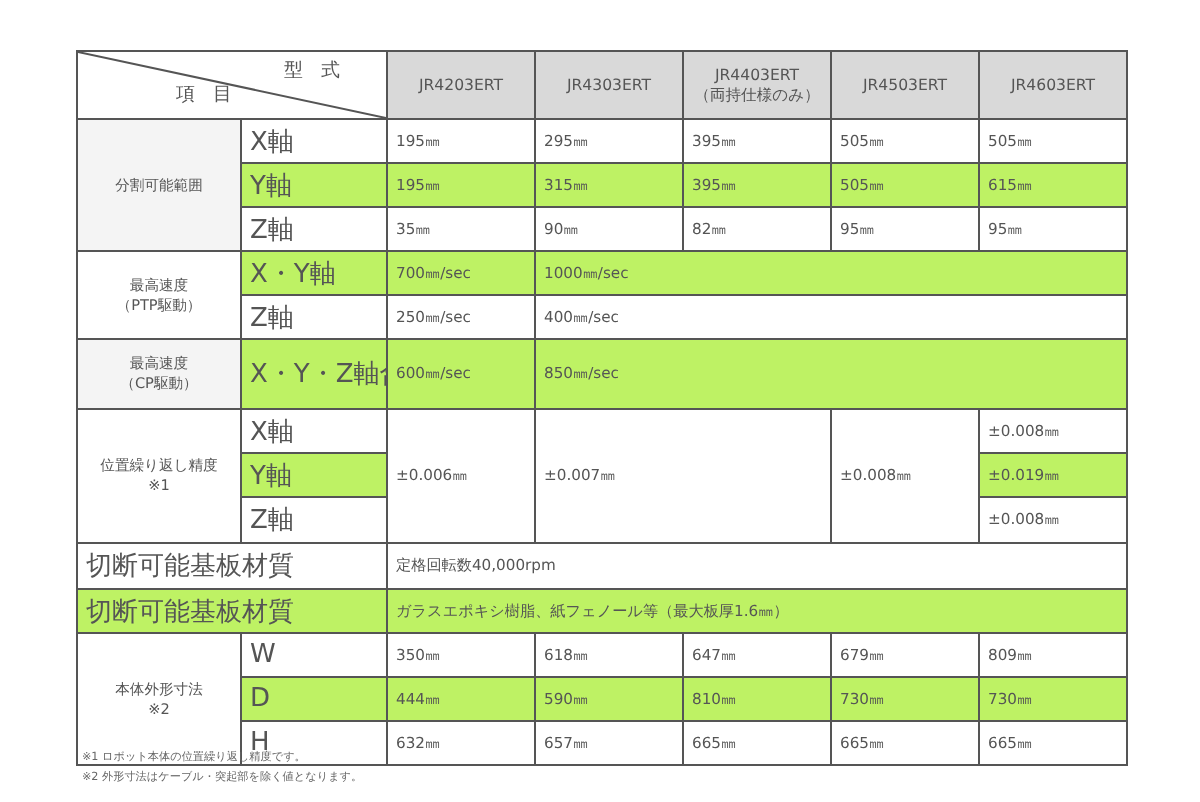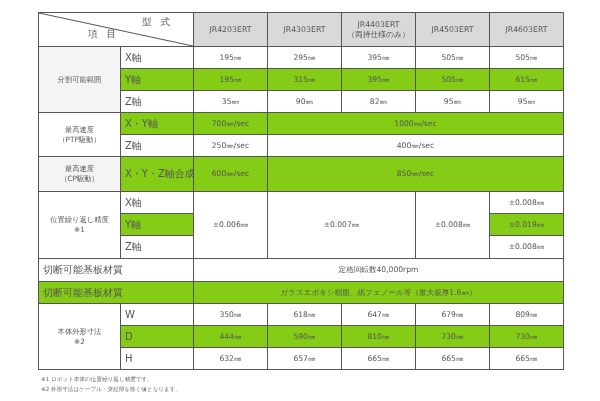--- a/index.html
+++ b/index.html
@@ -1,31 +1,31 @@
 <!DOCTYPE html>
 <html><head>
   <meta charset="utf-8">
   <style>
     html, body { margin: 0; padding: 0; background: #ffffff; }
     body { width: 600px; height: 401px; position: relative; overflow: hidden;
       font-family: "DejaVu Sans", "Liberation Sans", sans-serif; color: #555; }
-    table.spec { position: absolute; left: 38px; top: 12px; border-collapse: collapse;
+    table.spec { position: absolute; left: 38px; top: 25px; border-collapse: collapse;
       table-layout: fixed; width: 525px; font-size: 7.6px; }
     table.spec td, table.spec th { border: 1px solid #555; padding: 0 4px; vertical-align: middle;
       font-weight: normal; color: #555; white-space: nowrap; overflow: hidden; }
     col.c-cat { width: 82px; } col.c-sub { width: 73px; } col.c-m { width: 74px; }
     .hdr { background: #d9d9d9; text-align: center; font-size: 7.8px; line-height: 1.25; }
     .diag { position: relative; background: #fff; padding: 0 !important; }
     .diag svg { position: absolute; left: 0; top: 0; width: 100%; height: 100%; }
     .diag .type { position: absolute; right: 20px; top: 3px; font-size: 9.5px; letter-spacing: 3px; }
     .diag .item { position: absolute; left: 14px; bottom: 5px; font-size: 9.5px; letter-spacing: 3px; margin-left: 35px; }
     .cat { background: #f4f4f4; text-align: center; font-size: 7.3px; line-height: 1.35; }
-    .sub { text-align: left; font-size: 10px; }
-    .val { text-align: center; }
-    .g { background: #84cc16; }
+    .sub { text-align: left; font-size: 13px; }
+    .val { }
+    .g { background: #bef264; }
     .w { background: #ffffff; }
     tr.r22 { height: 22px; } tr.r23 { height: 23px; } tr.r35 { height: 35px; } tr.rh { height: 34px; }
     .notes { position: absolute; left: 41px; top: 375px; font-size: 5.6px; line-height: 9.5px; color: #666; }
   </style>
 </head>
 <body>
 
 <table class="spec">
   <colgroup>
     <col class="c-cat">

